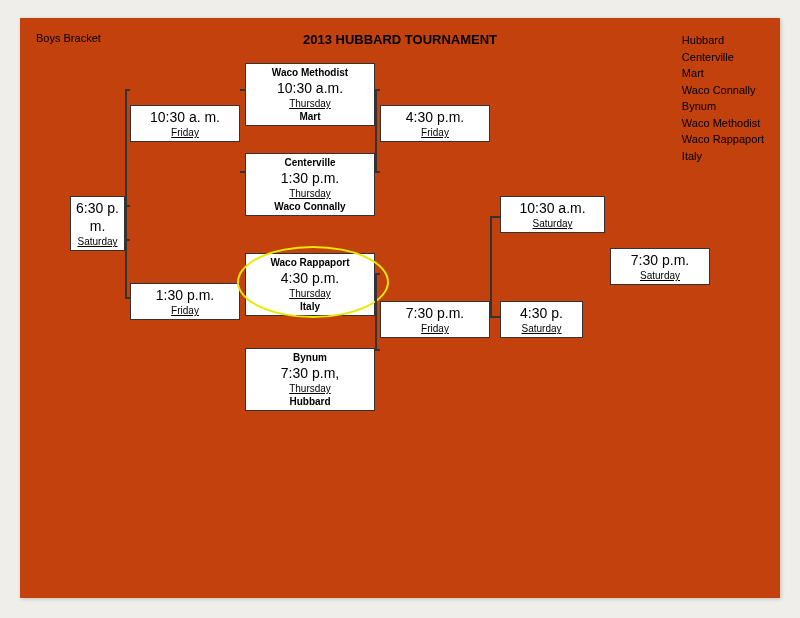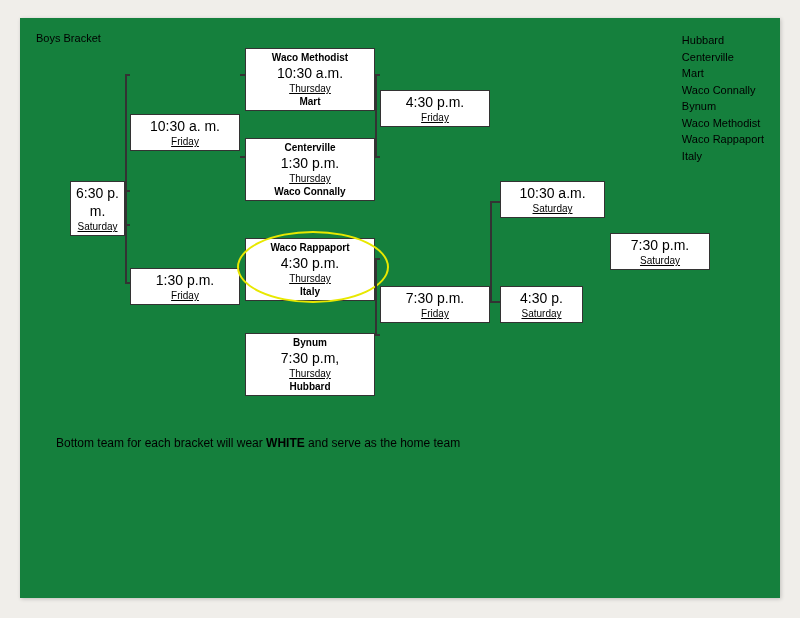--- a/index.html
+++ b/index.html
@@ -5,21 +5,21 @@
     * { box-sizing: border-box; margin: 0; padding: 0; }
     body {
       background: #f0eeea;
       font-family: Arial, sans-serif;
       width: 800px;
       height: 618px;
       overflow: hidden;
       position: relative;
     }
     .page {
-      background: #15803d;
+      background: #c2410c;
       width: 760px;
       height: 580px;
       position: absolute;
       top: 18px;
       left: 20px;
       padding: 14px 16px;
       box-shadow: 1px 1px 4px rgba(0,0,0,0.2);
     }
     .boys-bracket-label {
       font-size: 11px;
@@ -100,20 +100,21 @@
       font-weight: bold;
     }
   </style>
 </head>
 <body>
 
 <div class="page">
   <div class="boys-bracket-label">Boys Bracket</div>
 
   <div class="title-block">
+    <div class="main-title">2013 HUBBARD TOURNAMENT</div>
   </div>
 
   <div class="teams-list">
     
   </div>
 
   <div class="bracket-area">
 
     <div class="match-box" style="left:175px; top:10px; width:130px;">
       <div class="team">Waco Methodist</div>
@@ -136,21 +137,21 @@
       <div class="team">Italy</div>
     </div>
 
     <div class="match-box" style="left:175px; top:295px; width:130px;">
       <div class="team">Bynum</div>
       <div class="time">7:30 p.m,</div>
       <div class="day">Thursday</div>
       <div class="team">Hubbard</div>
     </div>
 
-    <div class="match-box" style="left:60px; top:52px; width:110px;margin-top:24px;">
+    <div class="match-box" style="left:60px; top:52px; width:110px;">
       <div class="time">10:30 a. m.</div>
       <div class="day">Friday</div>
     </div>
 
     <div class="match-box" style="left:310px; top:52px; width:110px;">
       <div class="time">4:30 p.m.</div>
       <div class="day">Friday</div>
     </div>
 
     <div class="match-box" style="left:60px; top:230px; width:110px;">
@@ -206,23 +207,20 @@
     <div class="line h-line" style="left:55px; top:244px; width:5px;"></div>
 
     <div class="line h-line" style="left:420px; top:163px; width:10px;"></div>
     <div class="line v-line" style="left:420px; top:163px; height:100px;"></div>
     <div class="line h-line" style="left:420px; top:263px; width:10px;"></div>
 
     <div class="line h-line" style="left:0px; top:152px; width:0px;"></div>
 
   </div>
 
-  <div class="footer-note">
-    <span>Bottom team for each bracket will wear </span><strong>WHITE</strong><span> and serve as the home team</span>
-  </div>
 
   <div class="teams-list" id="teams-list-el">
       <div>Hubbard</div>
       <div>Centerville</div>
       <div>Mart</div>
       <div>Waco Connally</div>
       <div>Bynum</div>
       <div>Waco Methodist</div>
       <div>Waco Rappaport</div>
       <div>Italy</div>

